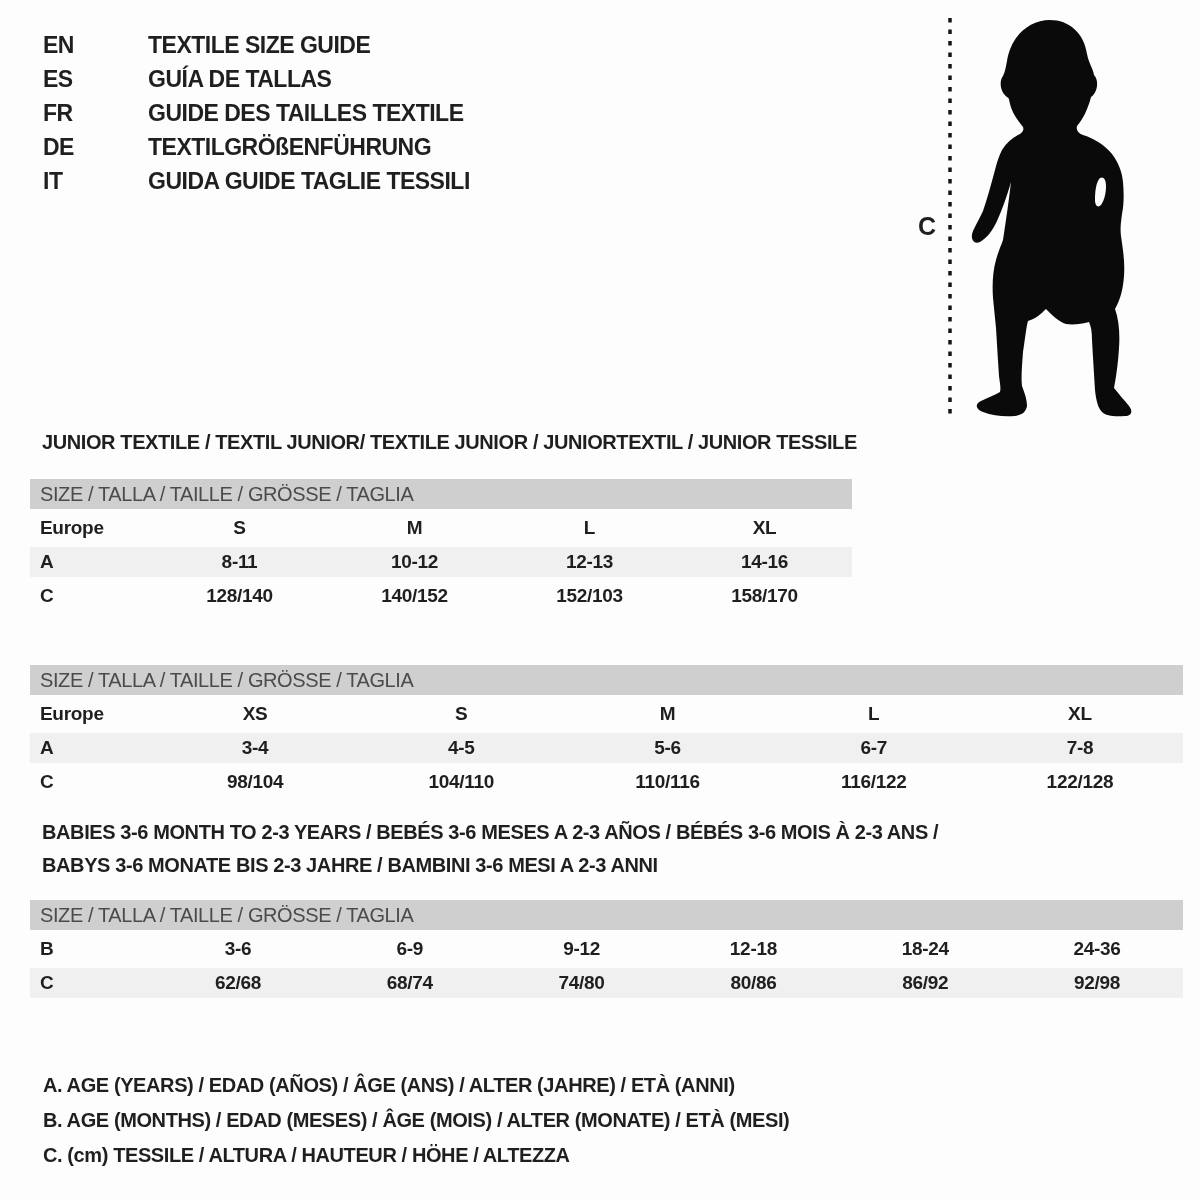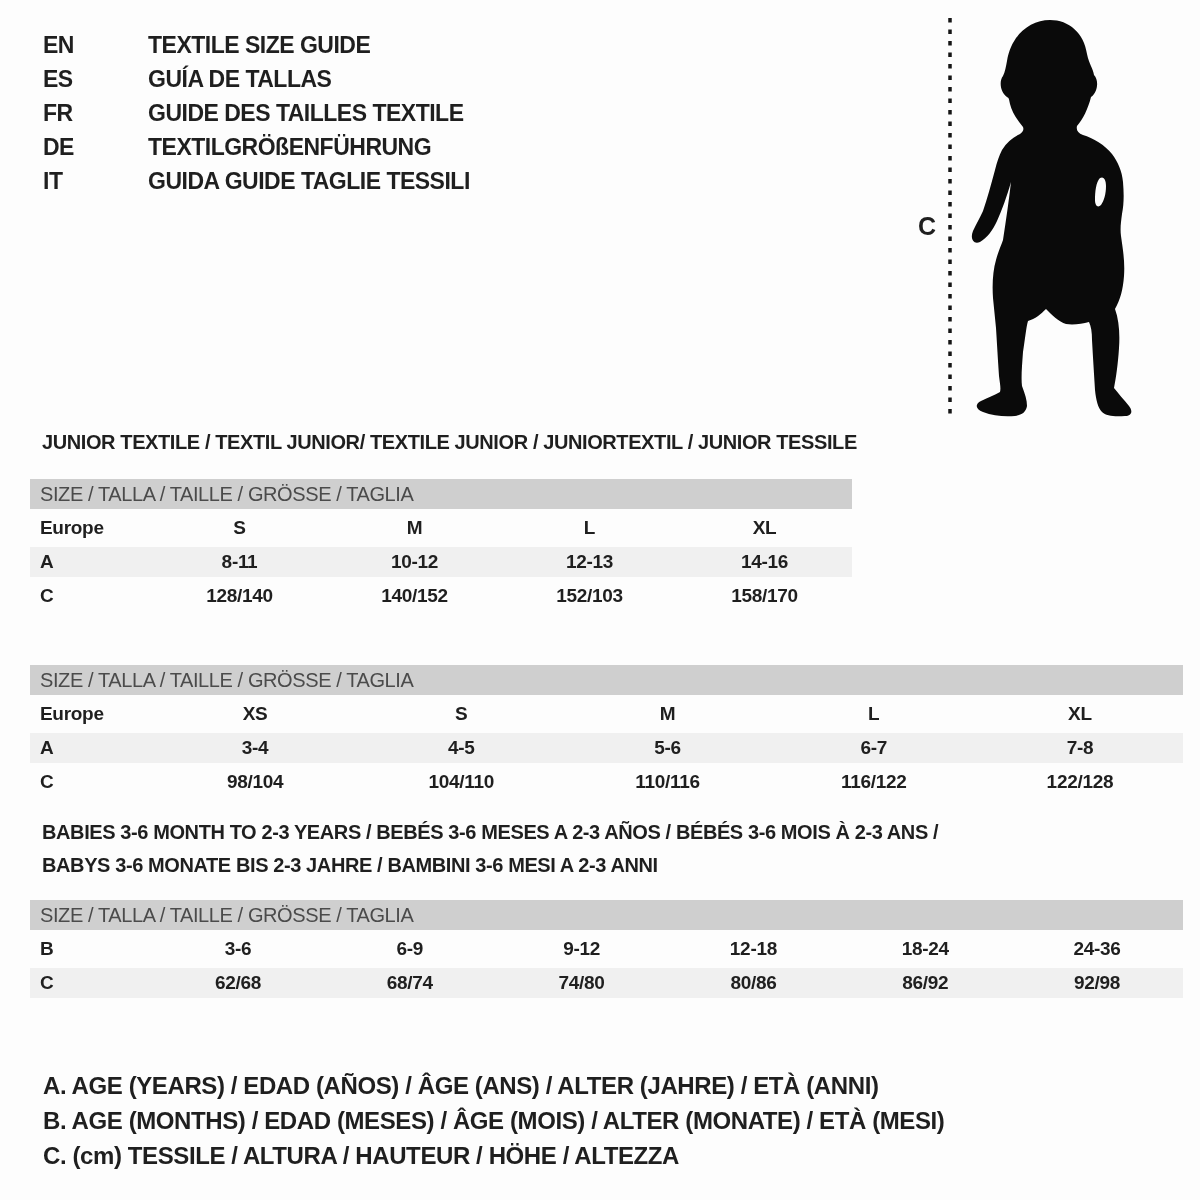--- a/index.html
+++ b/index.html
@@ -32,21 +32,21 @@
   .t-head{height:30px;line-height:30px;padding-left:10px;
     background:var(--header-bar,#cfcfcf);color:var(--header-text,#4b4b4b);
     font-size:20px;font-weight:400;letter-spacing:-0.4px;}
   .t-row{display:flex;height:30px;margin-top:4px;align-items:center;
     font-size:19px;font-weight:700;letter-spacing:-0.3px;}
   .t-row.shaded{background:var(--shaded-row,#f0f0f0);}
   .t-label{width:112px;padding-left:10px;}
   .t-cell{flex:1;text-align:center;}
   
   .legend{position:absolute;left:43px;top:1068px;}
-  .legend-line{line-height:35px;font-size:24px;font-weight:700;letter-spacing:-0.4px;white-space:nowrap;}
+  .legend-line{line-height:35px;font-size:20px;font-weight:700;letter-spacing:-0.4px;white-space:nowrap;}
 </style>
 </head>
 <body style="--header-bar: #cfcfcf; --shaded-row: #f0f0f0; --header-text: #4b4b4b; --text: #1f1f1f; --silhouette: #0a0a0a;">
 
 <div class="lang-list">
     <div class="lang-row">
       <div class="lang-code">EN</div>
       <div class="lang-title">TEXTILE SIZE GUIDE</div>
     </div>
     <div class="lang-row">

